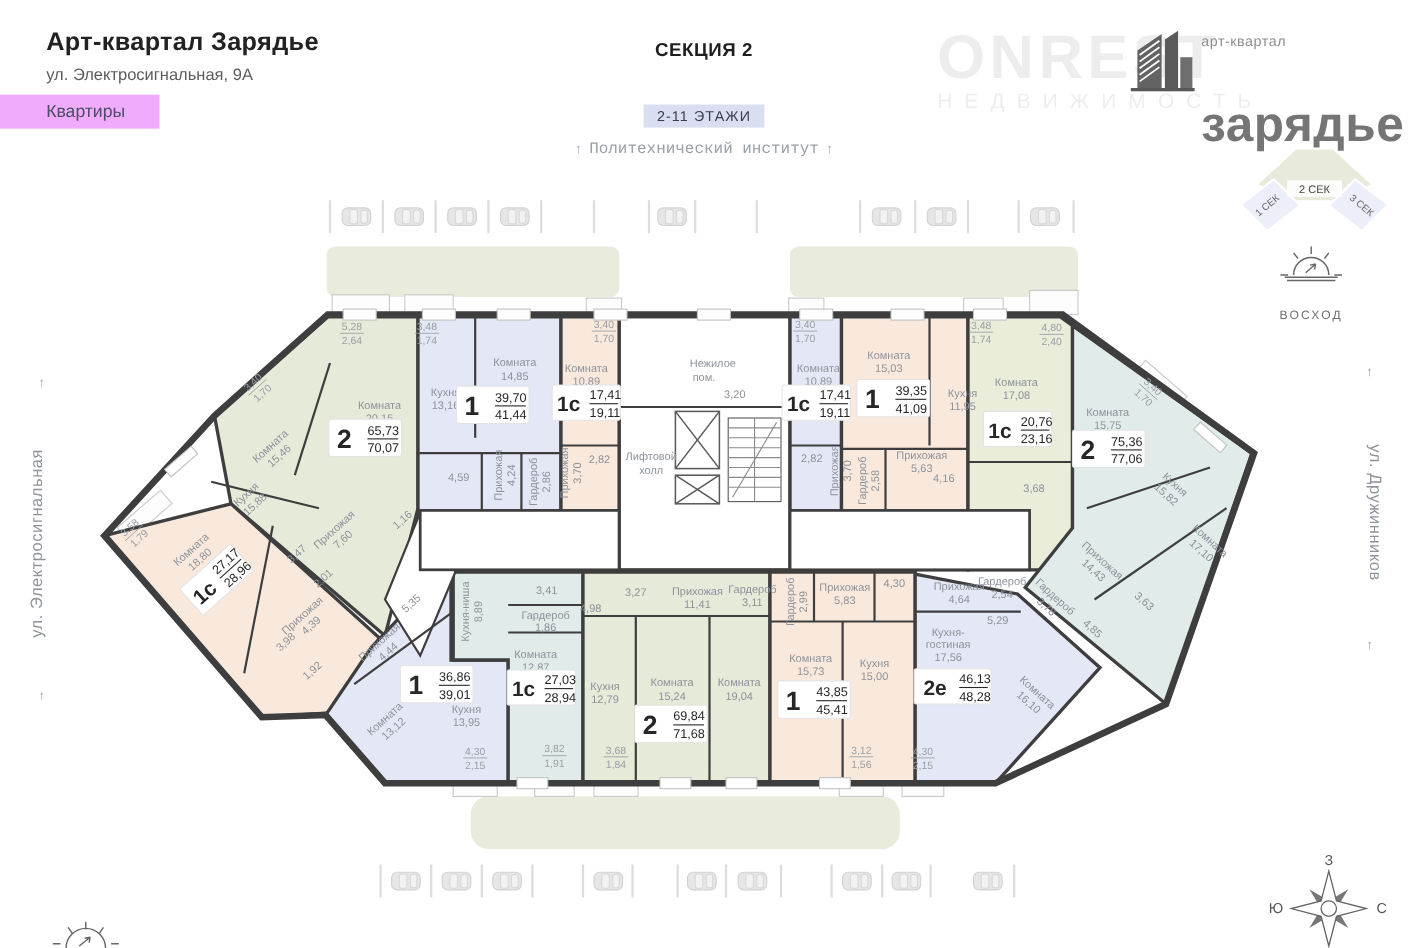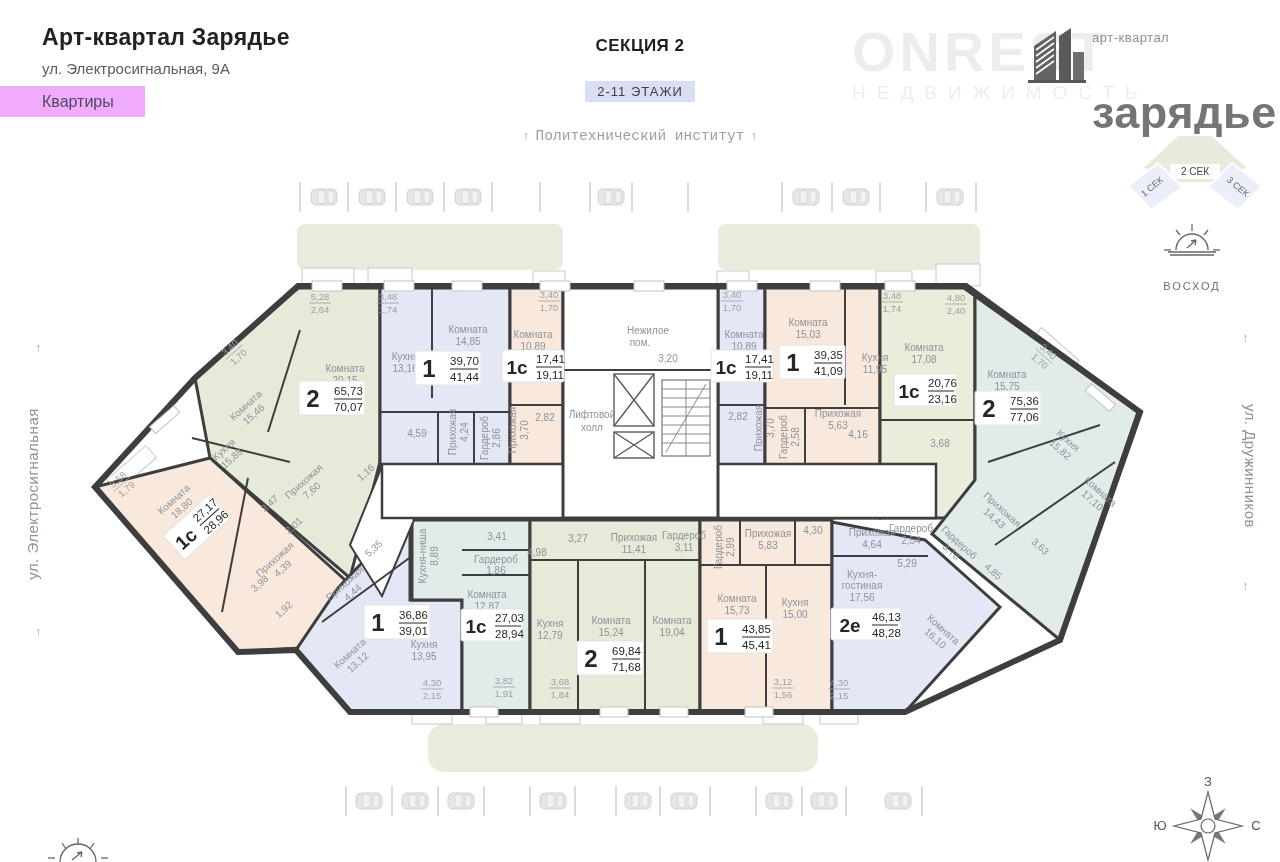--- a/index.html
+++ b/index.html
@@ -6,21 +6,21 @@
   #stage{position:relative;width:1280px;height:862px;overflow:hidden;background:#fff;
          font-family:"Liberation Sans","DejaVu Sans",sans-serif;}
   
   .hdr{position:absolute;left:42px;top:24px;}
   .hdr h1{margin:0;font-size:23px;font-weight:bold;color:#222;letter-spacing:.3px;}
   .hdr .addr{margin-top:9px;font-size:15px;color:#5c5c5c;}
   .chip{position:absolute;left:0;top:86px;width:145px;height:31px;background:#f0abfc;
         color:#4a4d63;font-size:16px;line-height:31px;padding-left:42px;box-sizing:border-box;cursor:pointer;}
   .sect{position:absolute;left:0;right:0;top:36px;text-align:center;pointer-events:none;}
   .sect-title{font-size:17px;font-weight:bold;color:#1e1e1e;letter-spacing:.5px;}
-  .sect-badge{display:inline-block;margin-top:7px;background:#d9dff0;color:#3a3d4e;
+  .sect-badge{display:inline-block;margin-top:21px;background:#d9dff0;color:#3a3d4e;
               font-size:13px;padding:3px 12px;letter-spacing:1px;}
   .poly-label{position:absolute;left:0;right:0;top:128px;text-align:center;color:#9aa0a8;font-size:14.5px;font-family:Liberation Mono, monospace;}
   .poly-label .arr{font-size:12px;color:#9aa0a8;margin:0 6px;}
   
   .wm{position:absolute;right:28px;top:24px;width:400px;opacity:.09;color:#444;text-align:left;pointer-events:none;}
   .wm-top{font-size:56px;font-weight:bold;letter-spacing:4px;line-height:1;}
   .wm-bot{font-size:19px;letter-spacing:11px;margin-top:2px;}
   .logo{position:absolute;right:42px;top:24px;width:212px;}
   .logo .tx{position:absolute;left:66px;top:6px;}
   .logo .tag{font-size:13px;color:#8f8f8f;letter-spacing:.5px;}

